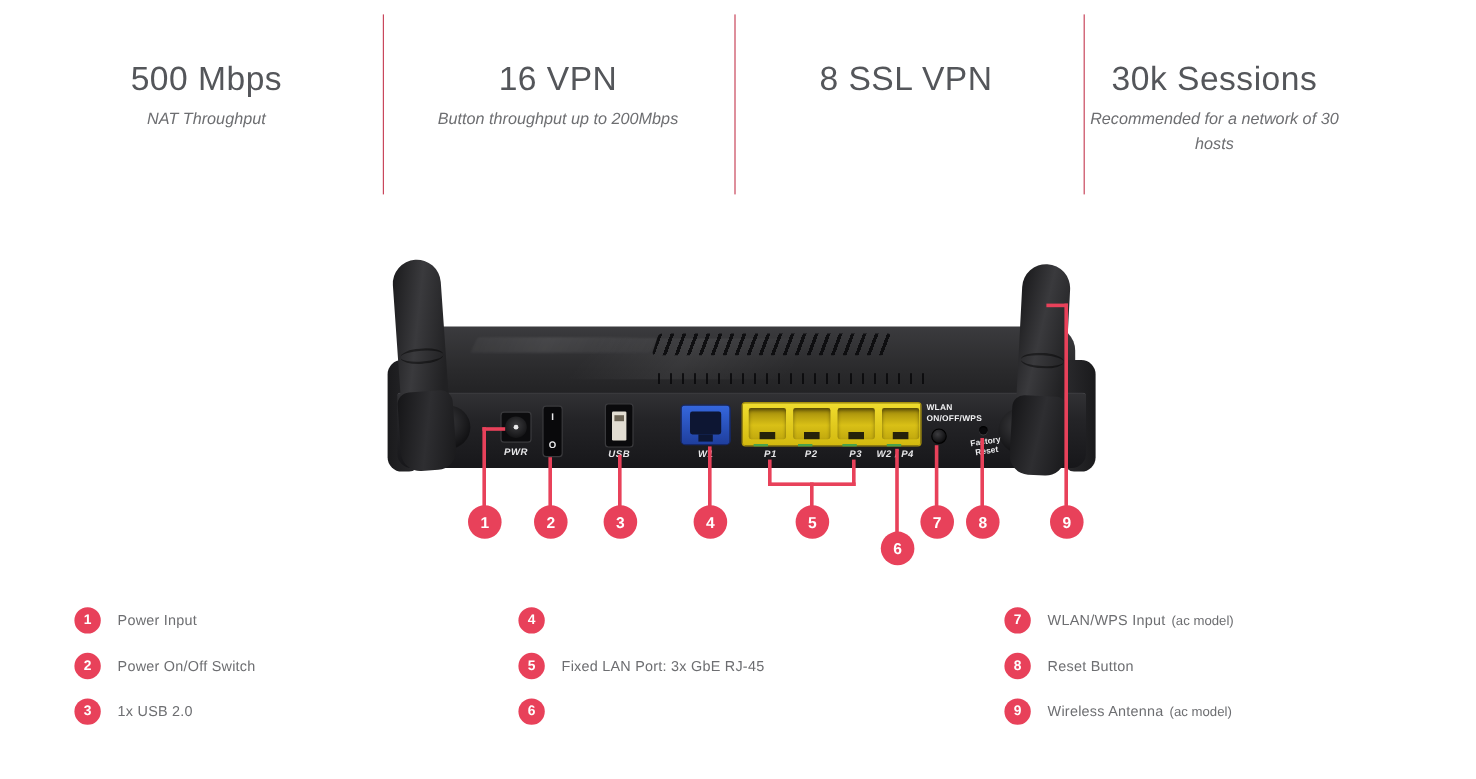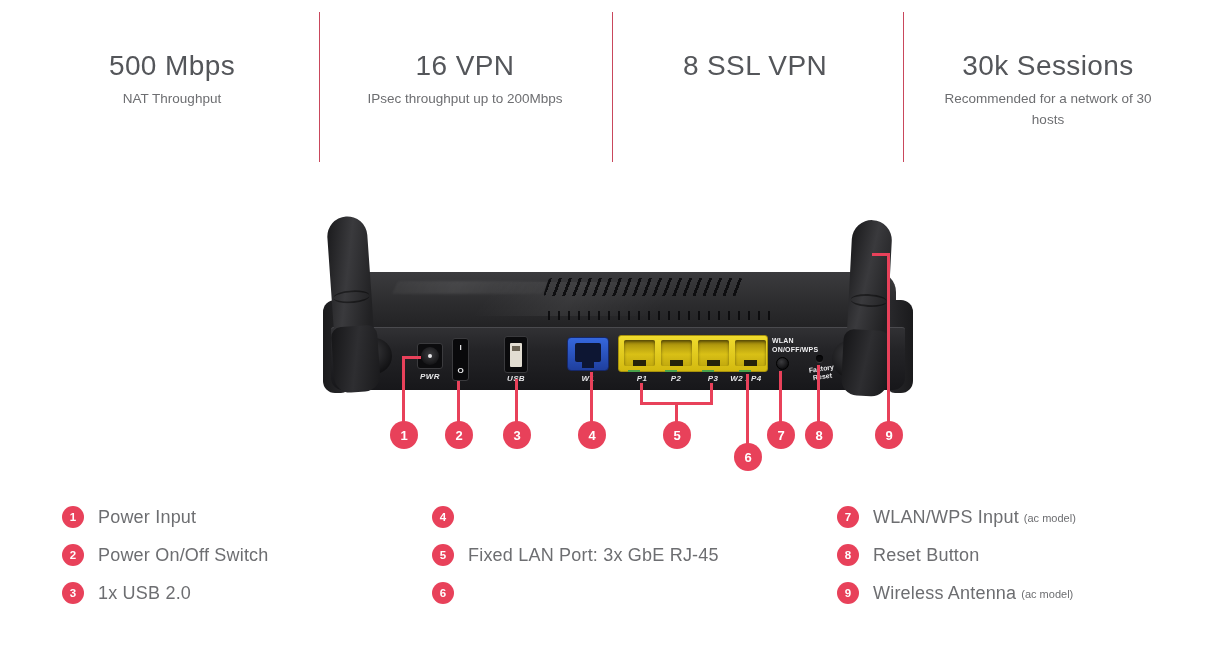--- a/index.html
+++ b/index.html
@@ -3,25 +3,25 @@
 <meta charset="utf-8">
 <style>
   * { margin:0; padding:0; box-sizing:border-box; }
   html,body { background:#ffffff; }
   body { font-family:"Liberation Sans", sans-serif; }
   .stage { position:relative; width:1230px; height:649px; background:#fff; overflow:hidden; }
 
   
   .stat { position:absolute; top:50px; text-align:center; }
   .stat-value { font-size:28px; font-weight:300; color:#54565a; letter-spacing:.4px; line-height:1.15; }
-  .stat-caption { font-size:13.5px; color:#6d6e71; margin-top:7px; line-height:1.55; }
+  .stat-caption { font-size:13.5px; color:#6d6e71; margin-top:7px; line-height:1.55;font-style:italic; }
   .stat-1 { left:32px;  width:280px; }
   .stat-2 { left:325px; width:280px; }
   .stat-3 { left:617px; width:276px;text-align:center; }
-  .stat-4 { left:928px; width:240px; }
+  .stat-4 { left:892px; width:240px; }
   .vdivider { position:absolute; top:12px; height:150px; width:1px; background:#c9475c; }
   .d1 { left:319px; } .d2 { left:612px; } .d3 { left:903px; }
 
   
   .scene { position:absolute; inset:0; }
   .scene > div { position:absolute; }
 
   .body-top { left:342px; top:272px; width:554px; height:62px; z-index:2;
     border-radius:24px 20px 0 0;
     background:linear-gradient(180deg,#3b3b3e 0%, #2b2b2d 55%, #202022 100%); }
@@ -132,35 +132,35 @@
   .co4 { left:578px; top:421px; } .co5 { left:663px; top:421px; } .co6 { left:734px; top:443px; }
   .co7 { left:767px; top:421px; } .co8 { left:805px; top:421px; } .co9 { left:875px; top:421px; }
 
   
   .legend-col { position:absolute; top:506px; }
   .lg1 { left:62px; } .lg2 { left:432px; } .lg3 { left:837px; }
   .legend-row { display:flex; align-items:center; height:22px; margin-bottom:16px; }
   .badge { width:22px; height:22px; border-radius:50%; background:#e8415a; color:#fff;
     font-size:11.5px; font-weight:bold; display:flex; align-items:center; justify-content:center;
     margin-right:14px; flex:0 0 22px; }
-  .legend-label { font-size:18px; color:#6d6e71; letter-spacing:.2px;text-align:right; }
+  .legend-label { font-size:12px; color:#6d6e71; letter-spacing:.2px;text-align:right; }
   .legend-note { font-size:11px; color:#6d6e71; margin-left:5px; position:relative; top:1px; }
 </style>
 </head>
 <body>
 
 <div class="stage">
 
   <div class="stat stat-1">
     <div class="stat-value">500 Mbps</div>
     <div class="stat-caption">NAT Throughput</div>
   </div>
   <div class="stat stat-2">
     <div class="stat-value">16 VPN</div>
-    <div class="stat-caption">IPsec throughput up to 200Mbps</div>
+    <div class="stat-caption">Button throughput up to 200Mbps</div>
   </div>
   <div class="stat stat-3">
     <div class="stat-value">8 SSL VPN</div>
   </div>
   <div class="stat stat-4">
     <div class="stat-value">30k Sessions</div>
     <div class="stat-caption">Recommended for a network of 30 hosts</div>
   </div>
   <div class="vdivider d1"></div>
   <div class="vdivider d2"></div>

